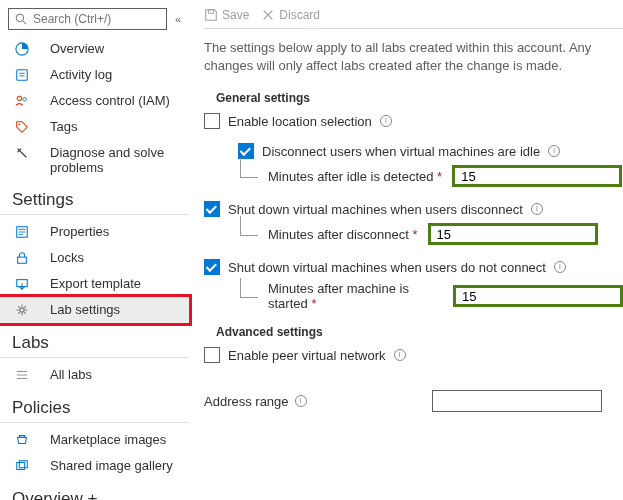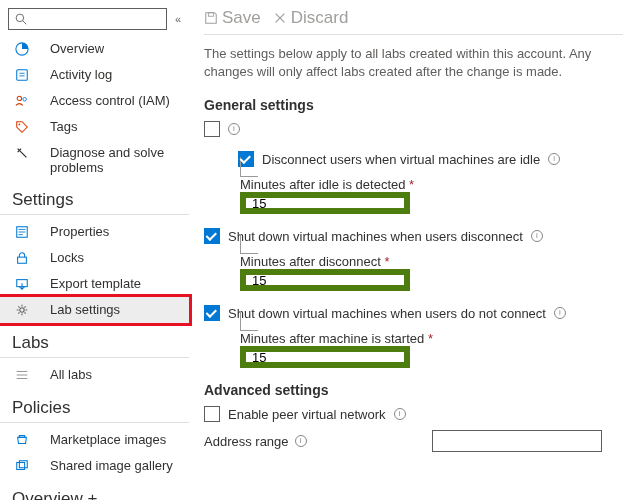--- a/index.html
+++ b/index.html
@@ -83,35 +83,35 @@
     gap: 12px;
     padding-bottom: 6px;
     border-bottom: 1px solid #e1dfdd;
     margin-bottom: 10px;
   }
   .toolbar-btn {
     display: inline-flex;
     align-items: center;
     gap: 4px;
     color: #a19f9d;
-    font-size: 17px;
+    font-size: 12px;
     cursor: default;
   }
   .intro {
     color: #605e5c;
     font-size: 13px;
     line-height: 1.4;
     margin-bottom: 16px;
     padding-right:10px;
   }
   h3.section {
-    font-size: 14px;
+    font-size: 12px;
     font-weight: 600;
     color:#323130;
-    margin: 10px 0 8px 0;
+    margin: 10px 0 8px 12px;
   }
   .setting-row {
     display:flex;
     align-items:center;
     gap:8px;
     margin: 6px 0;
   }
   .checkbox {
     width:16px;height:16px;border:1px solid #605e5c;flex-shrink:0;
     display:inline-flex;align-items:center;justify-content:center;
@@ -125,55 +125,57 @@
     width:8px;height:4px;border-left:2px solid #fff;border-bottom:2px solid #fff;
     transform:rotate(-45deg) translate(0,-1px);
   }
   .info-icon {
     width:12px;height:12px;border:1px solid #888;border-radius:50%;
     display:inline-flex;align-items:center;justify-content:center;
     font-size:8px;color:#888;flex-shrink:0;line-height:1;
   }
   .sub-row {
     display:flex;
+    align-items:center;
     margin: 6px 0 14px 36px;
-    flex-direction:column;
+    gap:10px;
   }
   .sub-row .bracket {
     width:18px;height:20px;border-left:1px solid #999;border-bottom:1px solid #999;
     margin-top:-16px;flex-shrink:0;
   }
   .sub-label { font-size:13px;color:#323130; }
   .req { color:#a4262c; }
   .num-input {
-    width:170px;height:22px;border:6px solid #4d7c0f;padding:0 6px;font-size:13px;
+    width:170px;height:22px;border:3px solid #4d7c0f;padding:0 6px;font-size:13px;
     font-family:inherit;
   }
   .text-input {
     width:170px;height:22px;border:1px solid #605e5c;padding:0 6px;font-size:13px;
     font-family:inherit;
   }
   .field-row {
-    display:flex;align-items:center;gap:8px;margin:8px 0;
+    display:flex;align-items:center;gap:8px;margin:27px 0;
   }
   .field-row .label-wrap{ display:flex;align-items:center;gap:6px;width:220px;}
   svg { display:block; }
 </style>
 </head>
 <body>
 
 <div class="sidebar">
   <div class="search-row">
     <div class="search-box">
       <span class="nav-icon">
         <svg width="12" height="12" viewBox="0 0 16 16">
             <circle cx="6.5" cy="6.5" r="5" fill="none" stroke="#605e5c" stroke-width="1.2"></circle>
             <line x1="10.5" y1="10.5" x2="15" y2="15" stroke="#605e5c" stroke-width="1.2"></line>
           </svg>
       </span>
+      <input placeholder="Search (Ctrl+/)" style="">
     </div>
     <span class="collapse-btn">«</span>
   </div>
 
   <div class="nav-item">
     <span class="nav-icon">
         <svg width="14" height="14" viewBox="0 0 16 16">
           <path d="M8 1 A7 7 0 0 1 15 8 L8 8 Z" fill="#0078d4"></path>
           <circle cx="8" cy="8" r="7" fill="none" stroke="#0078d4" stroke-width="1.2"></circle>
         </svg>
@@ -321,20 +323,21 @@
       <span>Discard</span>
     </div>
   </div>
 
   <p class="intro">The settings below apply to all labs created within this account. Any changes will only affect labs created after the change is made.</p>
 
   <h3 class="section">General settings</h3>
 
   <div class="setting-row">
     <span class="checkbox"></span>
+    <span>Enable location selection</span>
     <span class="info-icon">i</span>
   </div>
 
   <div class="setting-row" style="margin-top:14px;padding-left:34px;">
     <span class="checkbox checked"></span>
     <span>Disconnect users when virtual machines are idle</span>
     <span class="info-icon">i</span>
   </div>
   <div class="sub-row">
     <span class="bracket"></span>

